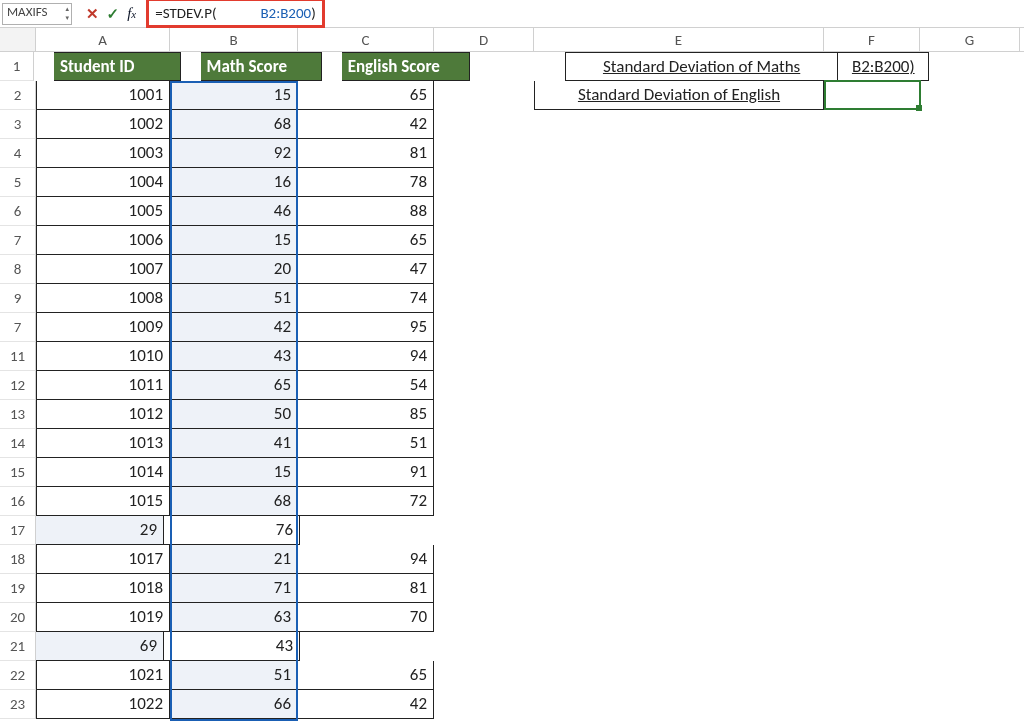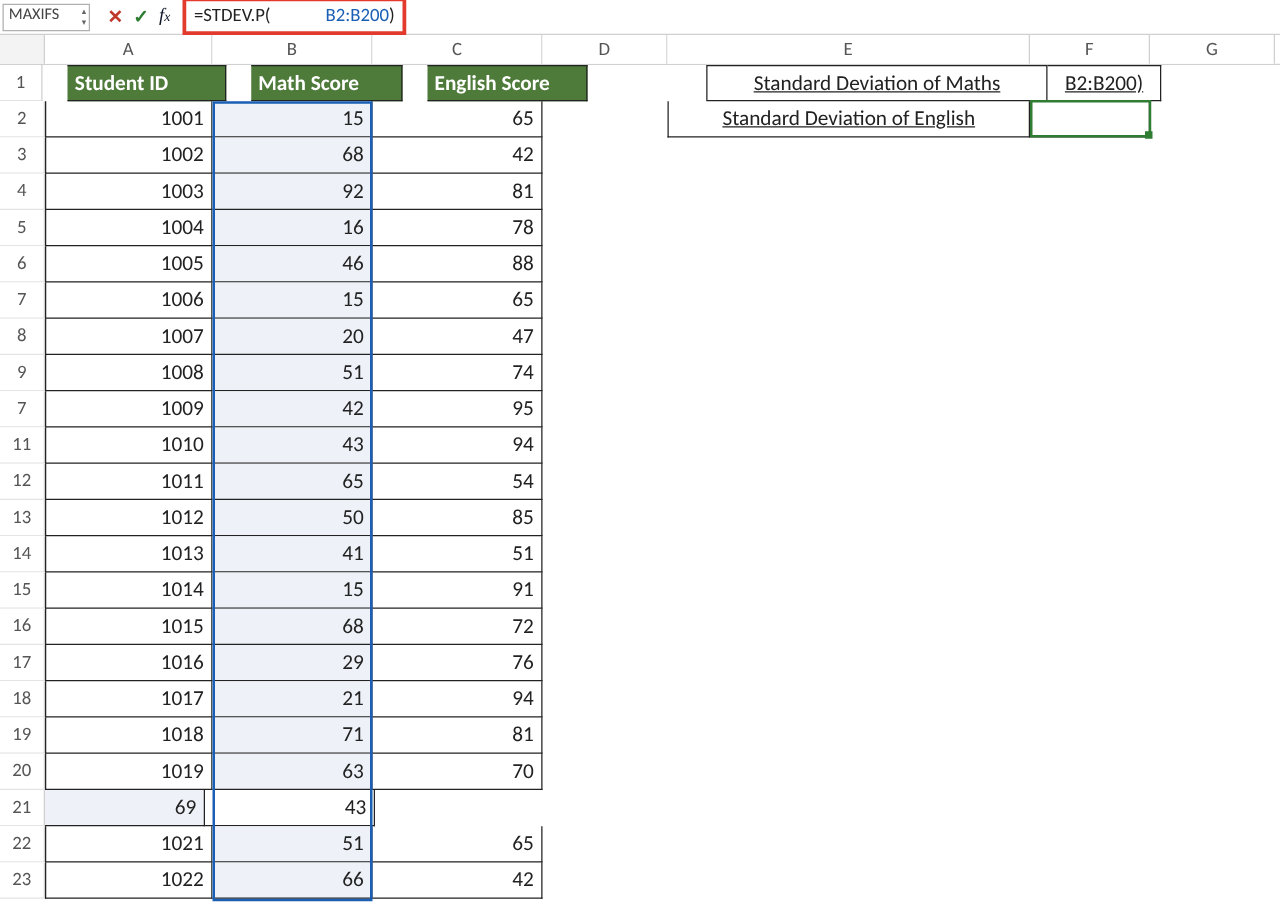--- a/index.html
+++ b/index.html
@@ -373,21 +373,20 @@
         <div class="cell data-a col-A">1015</div>
         <div class="cell data-b sel-b col-B">68</div>
         <div class="cell data-c col-C">72</div>
         <div class="cell blank col-D"></div>
         <div class="cell blank col-E"></div>
         <div class="cell blank col-F"></div>
         <div class="cell blank col-G"></div>
       </div>
       <div class="row">
         <div class="row-h">17</div>
-        <div class="cell data-a col-A">1016</div>
         <div class="cell data-b sel-b col-B">29</div>
         <div class="cell data-c col-C">76</div>
         <div class="cell blank col-D"></div>
         <div class="cell blank col-E"></div>
         <div class="cell blank col-F"></div>
         <div class="cell blank col-G"></div>
       </div>
       <div class="row">
         <div class="row-h">18</div>
         <div class="cell data-a col-A">1017</div>

